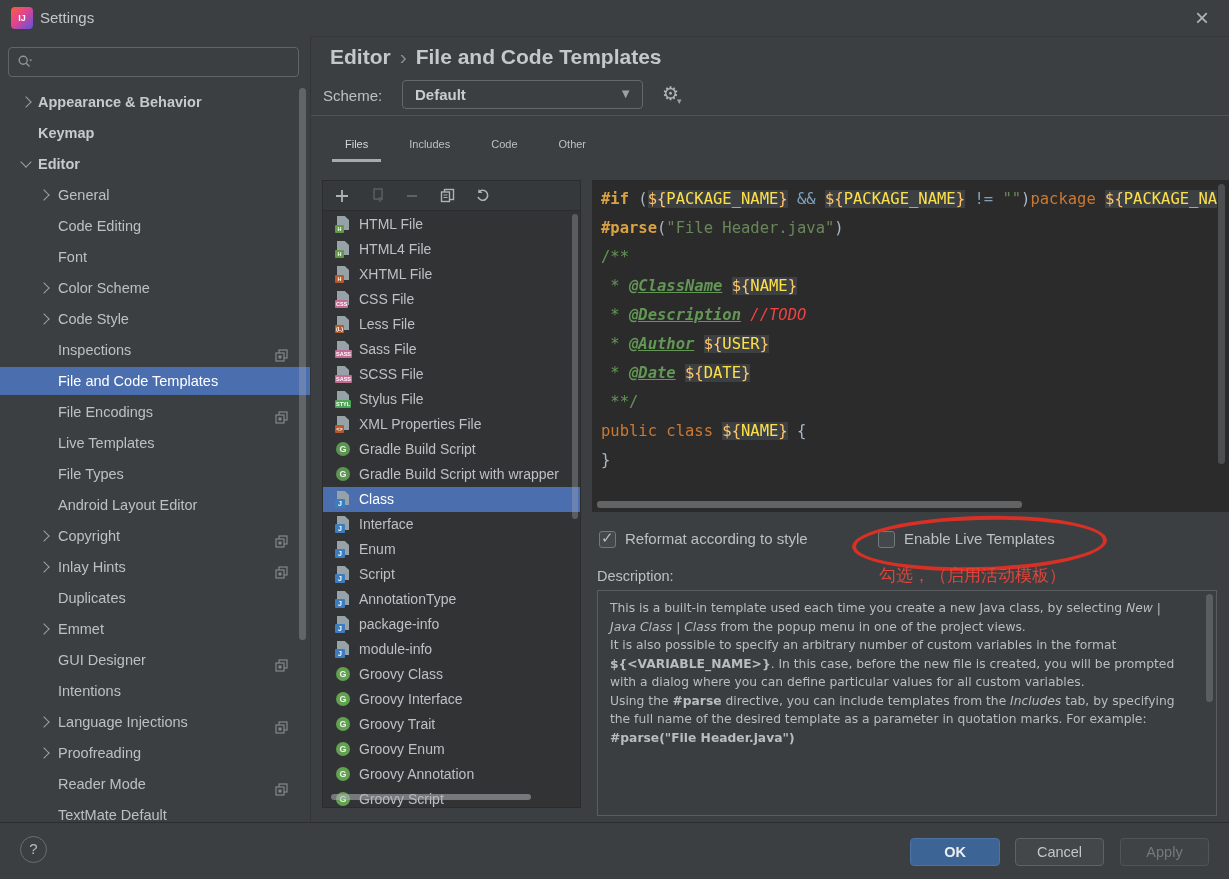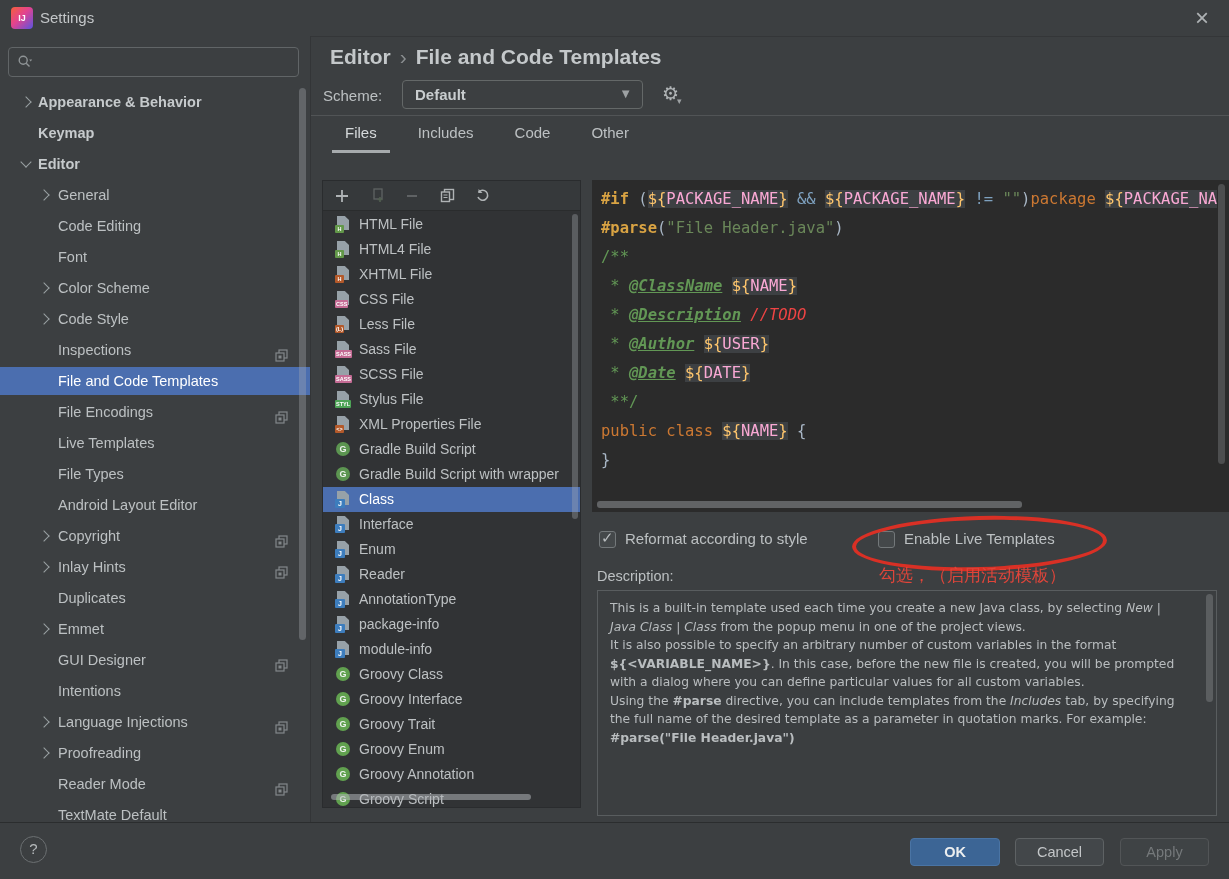--- a/index.html
+++ b/index.html
@@ -31,21 +31,21 @@
   
   .breadcrumb{position:absolute;left:330px;top:45px;font-size:21px;font-weight:bold;color:#c4c8ca;}
   .breadcrumb .sep{font-weight:normal;color:#8a8e90;padding:0 9px;}
   .scheme-label{position:absolute;left:323px;top:87px;font-size:15px;color:#bcc0c2;}
   .combo{position:absolute;left:402px;top:80px;width:241px;height:29px;border:1px solid #646868;border-radius:4px;box-sizing:border-box;background:#3c3f41;cursor:pointer;}
   .combo-text{position:absolute;left:12px;top:5px;font-size:15px;font-weight:bold;color:#c9cdcf;}
   .combo-arrow{position:absolute;right:10px;top:5px;color:#9da1a3;font-size:13px;}
   .gear{position:absolute;left:662px;top:82px;font-size:19px;color:#b0b4b6;cursor:pointer;}
   .gear small{font-size:9px;color:#9da1a3;position:relative;top:4px;left:-2px;}
   .hsep{position:absolute;left:311px;top:115px;width:918px;height:1px;background:#515456;}
-  .tabs{position:absolute;left:332px;top:118px;display:flex;font-size:15px;justify-content:center;}
+  .tabs{position:absolute;left:332px;top:132px;display:flex;font-size:11px;justify-content:center;}
   .tab{padding:6px 13px 9px 13px;margin-right:15px;color:#bcc0c2;cursor:pointer;border-bottom:3px solid transparent;}
   .tab.active{color:#d6d9db;border-bottom:3px solid #a7abad;}
   
   .tpl-panel{position:absolute;left:322px;top:180px;width:259px;height:628px;background:#313335;border:1px solid #2a2c2e;box-sizing:border-box;overflow:hidden;}
   .tpl-toolbar{position:absolute;left:0;top:0;width:100%;height:30px;background:#36393b;border-bottom:1px solid #2a2c2d;display:flex;align-items:center;padding-left:10px;box-sizing:border-box;gap:17px;}
   .tbtn{display:flex;align-items:center;justify-content:center;width:18px;height:18px;cursor:pointer;}
   .tbtn.disabled{opacity:.38;cursor:default;}
   .tpl-list{position:absolute;left:0;top:31px;width:100%;}
   .tpl-row{position:relative;height:25px;line-height:25px;font-size:14px;color:#bdc1c3;white-space:nowrap;cursor:pointer;}
   .tpl-row.selected{background:#4b6eaf;color:#fff;}
@@ -55,21 +55,21 @@
   .tpl-ic.circle .cir{position:absolute;left:1px;top:1px;width:14px;height:14px;border-radius:50%;display:flex;align-items:center;justify-content:center;font-size:9px;font-weight:bold;color:#eef3ee;}
   .tpl-label{position:absolute;left:36px;}
   .h-scroll{position:absolute;border-radius:3px;background:rgba(175,179,183,.55);}
   
   .editor{position:absolute;left:592px;top:180px;width:637px;height:332px;background:#2b2b2b;overflow:hidden;}
   .code{position:absolute;left:9px;top:5px;font-family:"DejaVu Sans Mono",monospace;font-size:15.5px;white-space:pre;}
   .code-line{height:29px;line-height:29px;}
   .cd{color:#d9a343;font-weight:bold;}
   .ck{color:#cc7832;}
   .cb{color:#ffc66d;background:#3d4043;}
-  .cv{color:#f9a8d4;background:#3d4043;}
+  .cv{color:#fde047;background:#3d4043;}
   .co{color:#7ea1bf;}
   .cs{color:#6a8759;}
   .cc{color:#629755;}
   .cci{color:#ef4444;font-style:italic;}
   .ct{color:#629755;font-weight:bold;font-style:italic;text-decoration:underline;}
   .cp{color:#a9b7c6;}
   
   .checkbox{position:absolute;width:17px;height:17px;border:1.5px solid #73787a;border-radius:3px;background:#44484a;box-sizing:border-box;cursor:pointer;}
   .checkbox .mark{position:absolute;left:1px;top:-3px;font-size:15px;color:#b9bdbf;}
   .opt-label{position:absolute;font-size:15px;color:#bcc0c2;}
@@ -375,21 +375,21 @@
             <span class="page"></span>
             <span class="badge" style="background:#3d7dbd;min-width:8px;height:9px;line-height:9px;font-size:7px;">J</span>
           </span>
           <span class="tpl-label">Enum</span>
         </div>
         <div class="tpl-row">
           <span class="tpl-ic file">
             <span class="page"></span>
             <span class="badge" style="background:#3d7dbd;min-width:8px;height:9px;line-height:9px;font-size:7px;">J</span>
           </span>
-          <span class="tpl-label">Reader</span>
+          <span class="tpl-label">Script</span>
         </div>
         <div class="tpl-row">
           <span class="tpl-ic file">
             <span class="page"></span>
             <span class="badge" style="background:#3d7dbd;min-width:8px;height:9px;line-height:9px;font-size:7px;">J</span>
           </span>
           <span class="tpl-label">AnnotationType</span>
         </div>
         <div class="tpl-row">
           <span class="tpl-ic file">

